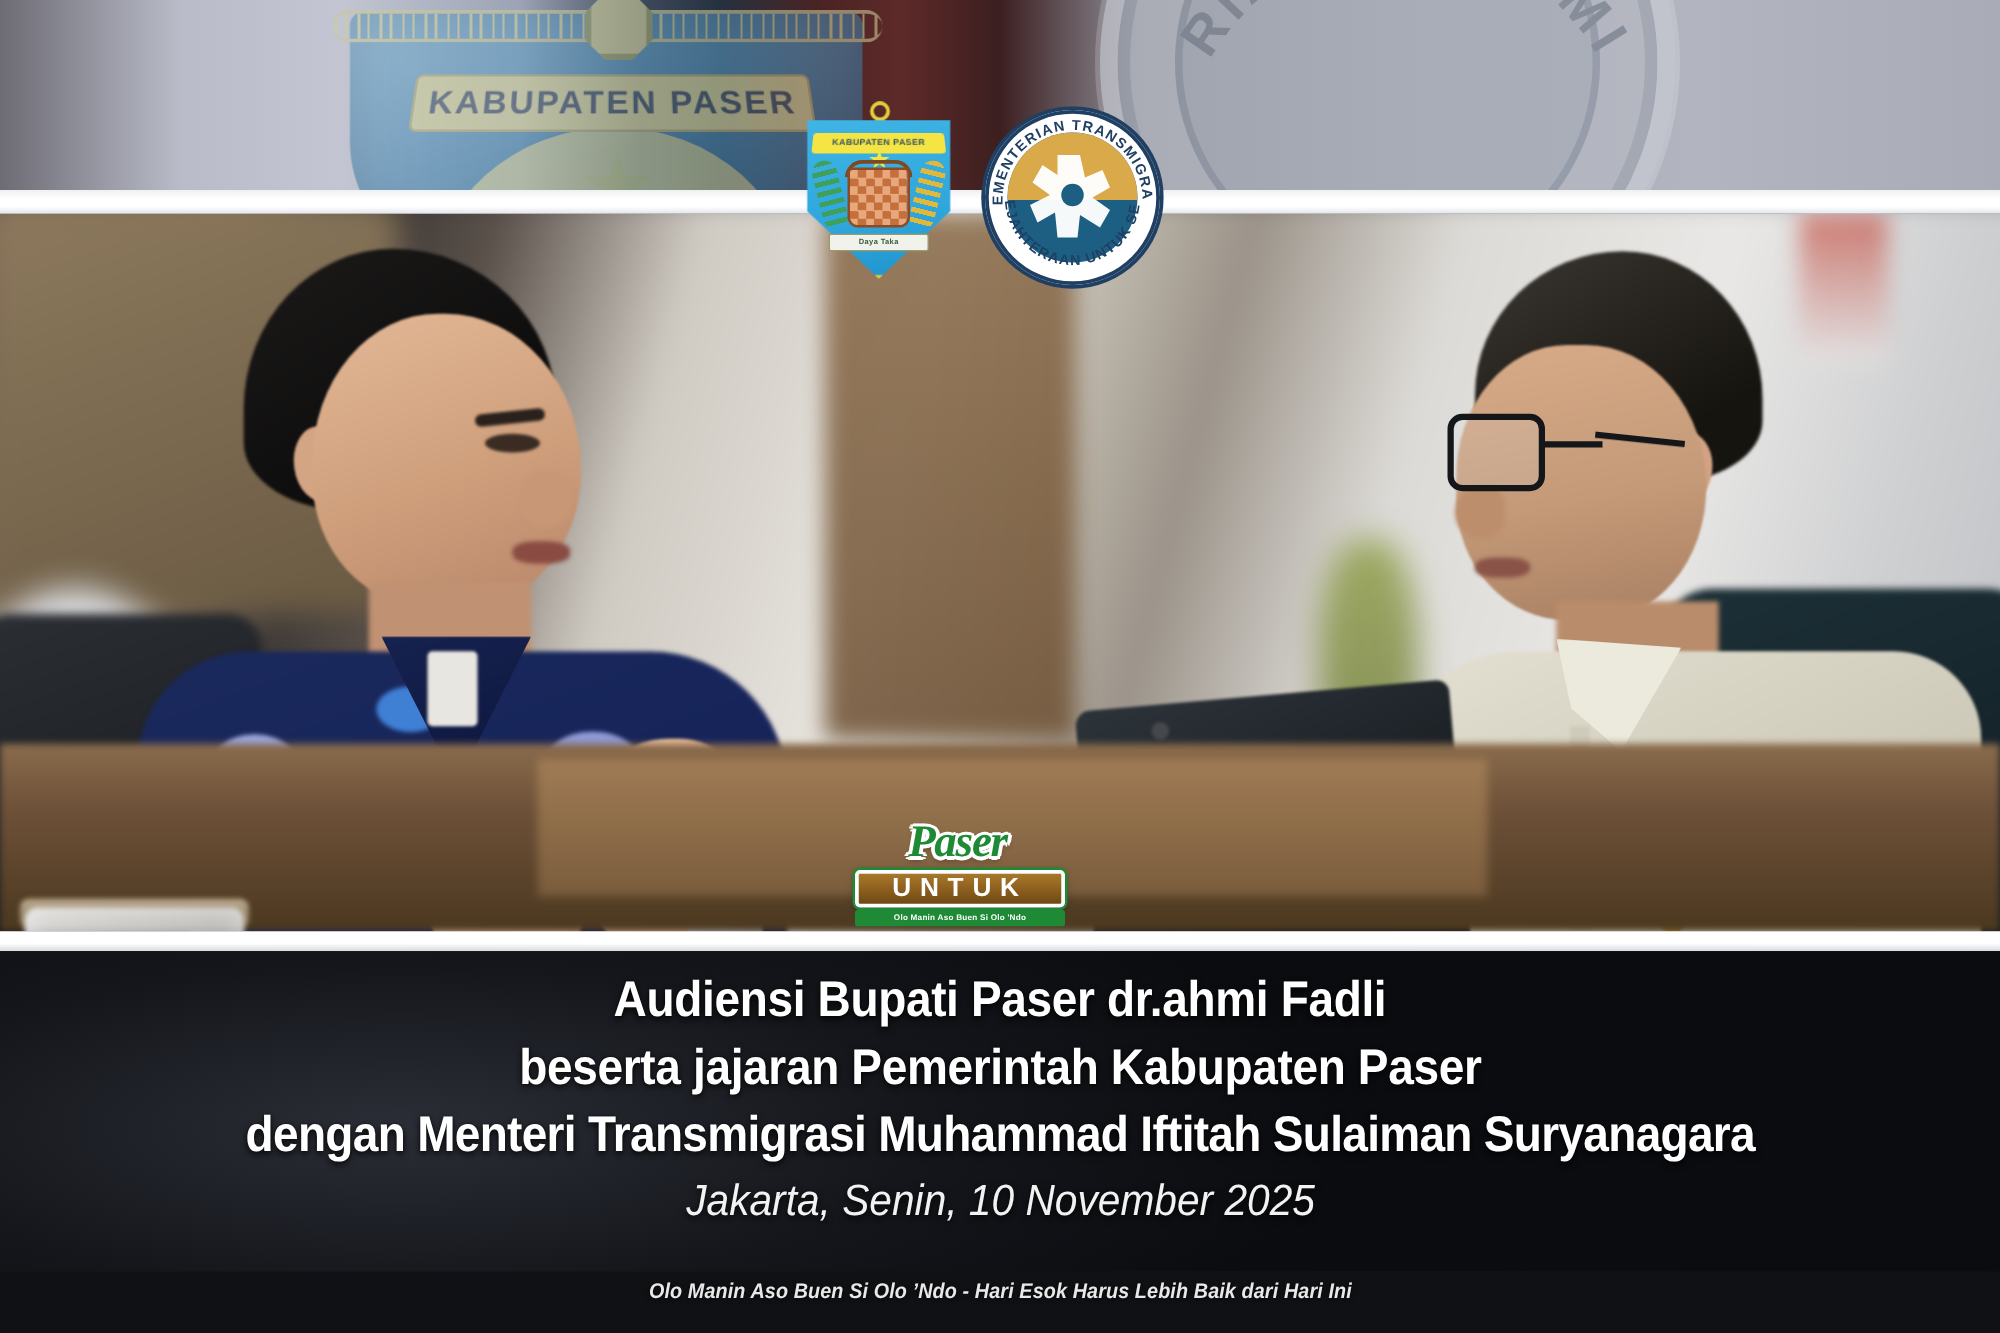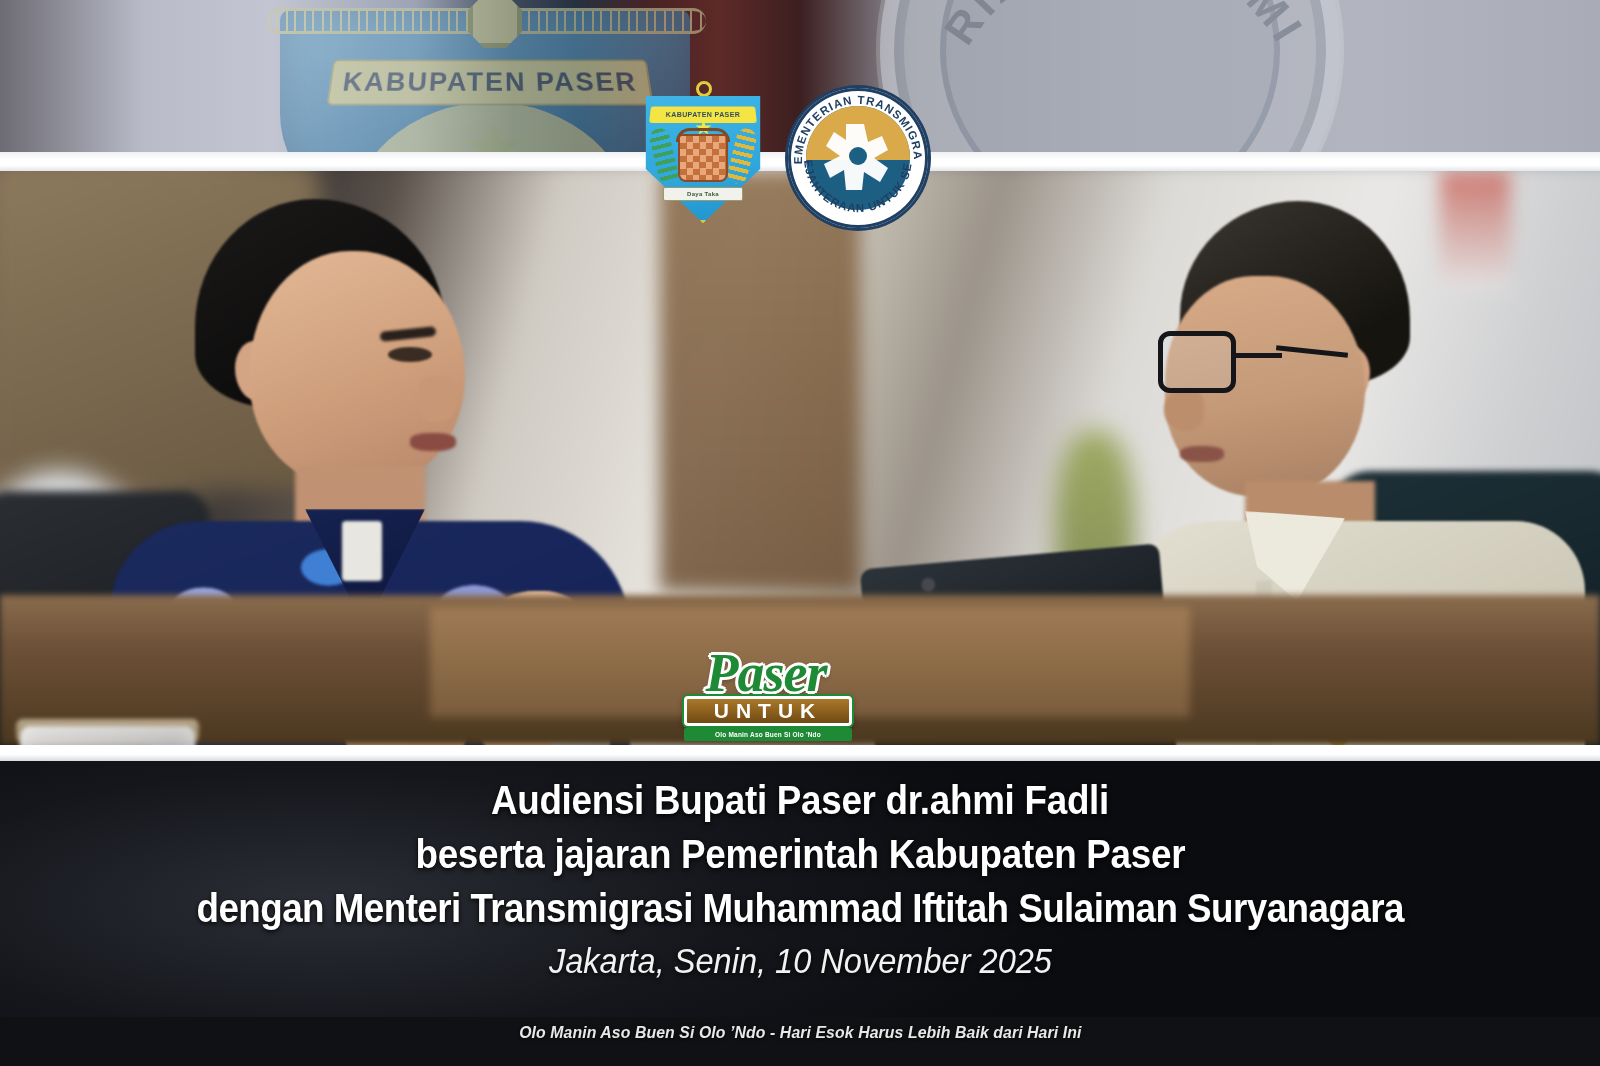--- a/index.html
+++ b/index.html
@@ -442,21 +442,21 @@
   .logo-pt {
     position:absolute; left:668px; top:640px; width:196px; height:104px;
     z-index:8;
   }
   .logo-pt .pt-paser {
     position:absolute; left:0; top:0; width:196px; height:66px;
     display:flex; align-items:center; justify-content:center;
   }
   .logo-pt .pt-paser span {
     font-family:"Liberation Serif", serif;
-    font-size:54px; font-weight:bold; font-style:italic;
+    font-size:36px; font-weight:bold; font-style:italic;
     color:#1f8a35; letter-spacing:-1px;
     text-shadow:
       -2px -2px 0 #fff, 2px -2px 0 #fff, -2px 2px 0 #fff, 2px 2px 0 #fff,
       -3px 0 0 #fff, 3px 0 0 #fff, 0 -3px 0 #fff, 0 3px 0 #fff,
       0 3px 5px rgba(0,0,0,.45);
   }
   .logo-pt .pt-bar {
     position:absolute; left:16px; top:56px; width:168px; height:30px;
     background:linear-gradient(180deg,#a9782a 0%, #8a5e1d 55%, #6f4a14 100%);
     border:3px solid #ffffff; border-radius:4px;

